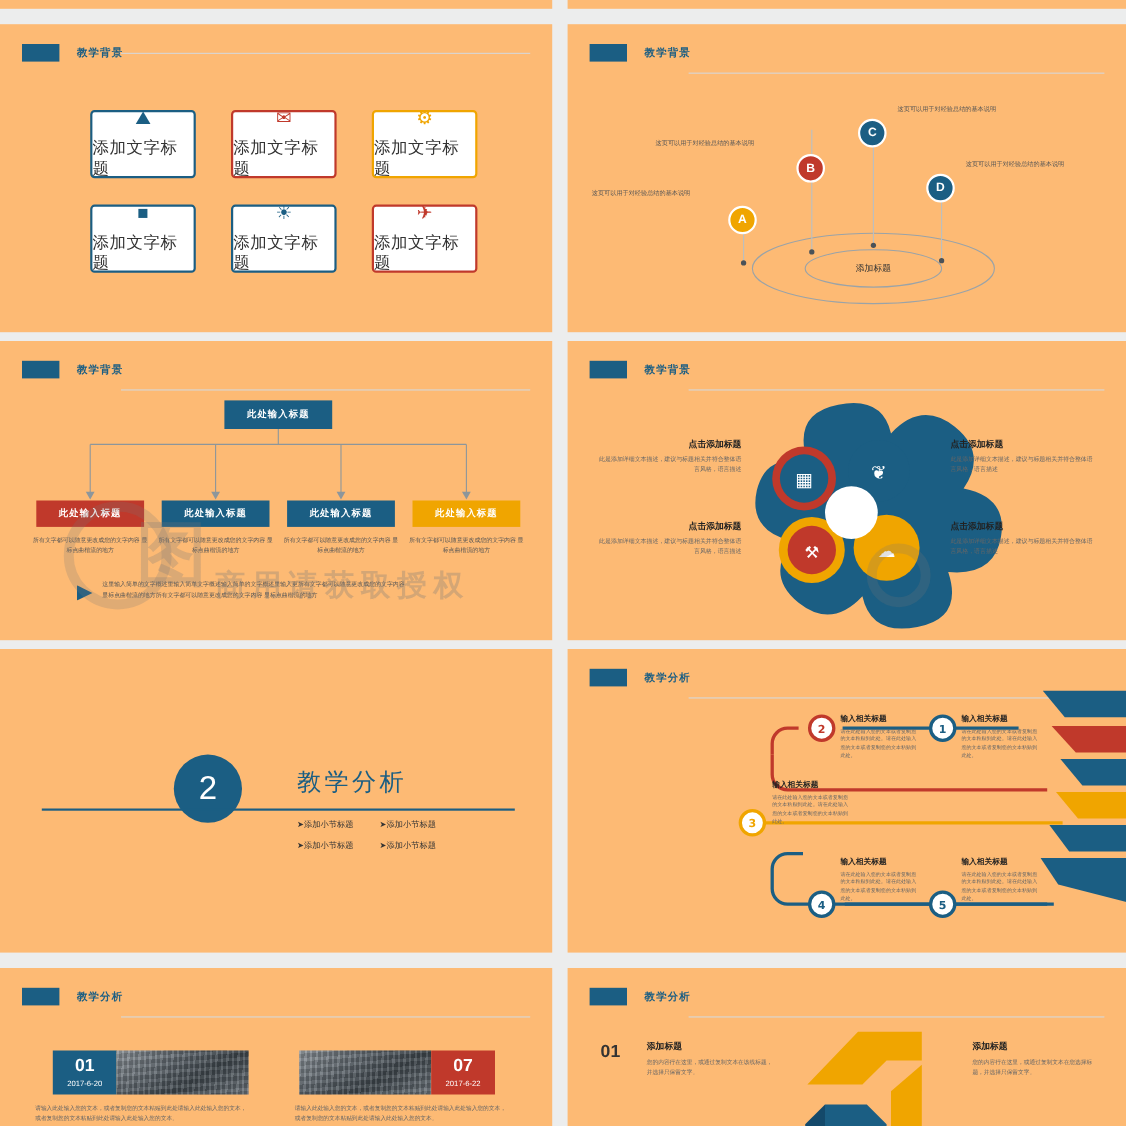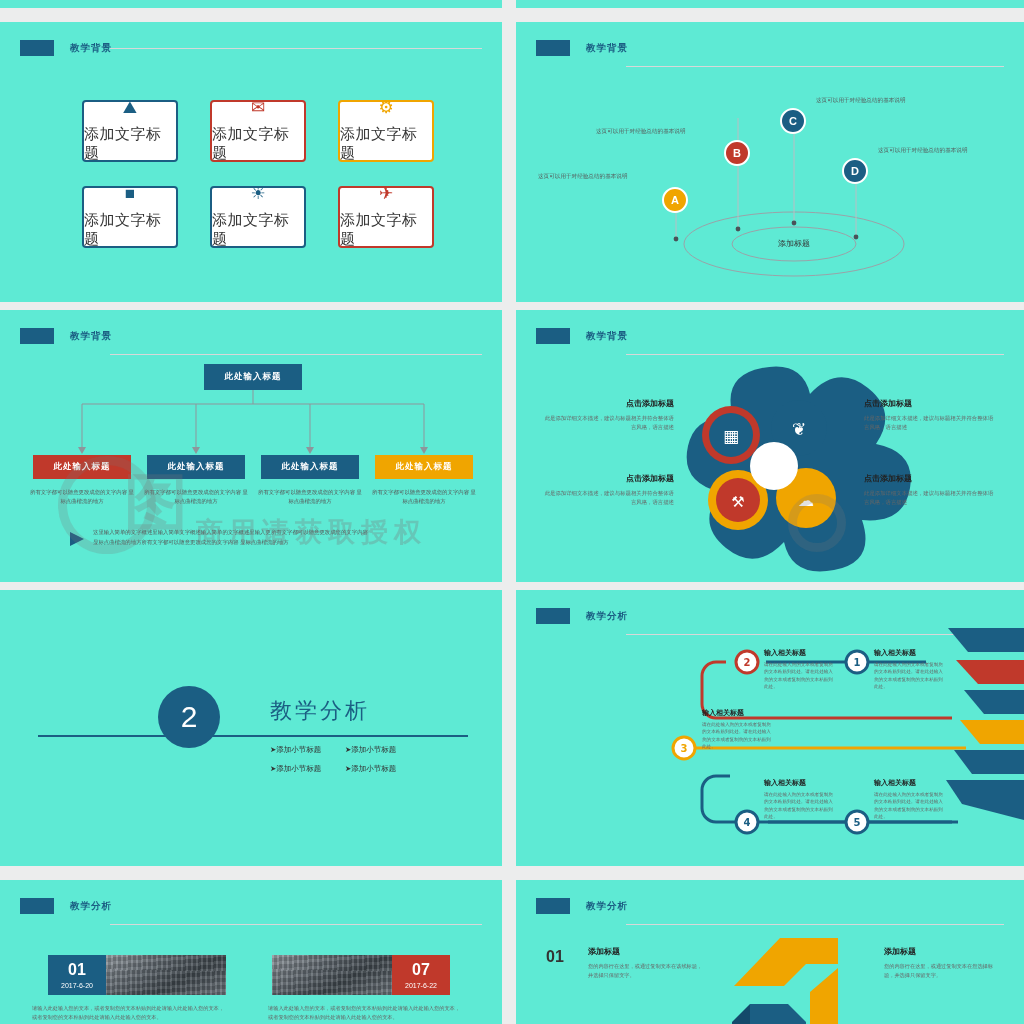--- a/index.html
+++ b/index.html
@@ -9,21 +9,21 @@
     background: #eceded;
     font-family: "Liberation Sans", sans-serif;
   }
   .deck {
     position: relative;
     width: 1024px; height: 1024px;
     background: #eceded;
   }
   .slide {
     position: absolute;
-    background: #5eead4;
+    background: #fdba74;
     overflow: hidden;
   }
   
   .hdr { position: absolute; left: 0; top: 0; display: flex; align-items: center; }
   .hdr .bar { width: 34px; height: 16px; background: #1b5e83; }
   .hdr .ttl {
     color: #1b5e83; font-size: 9.5px; font-weight: bold;
     margin-left: 16px; letter-spacing: 1px;
   }
   .hdr .rule { position: absolute; height: 1px; background: #d8d8d8; }

